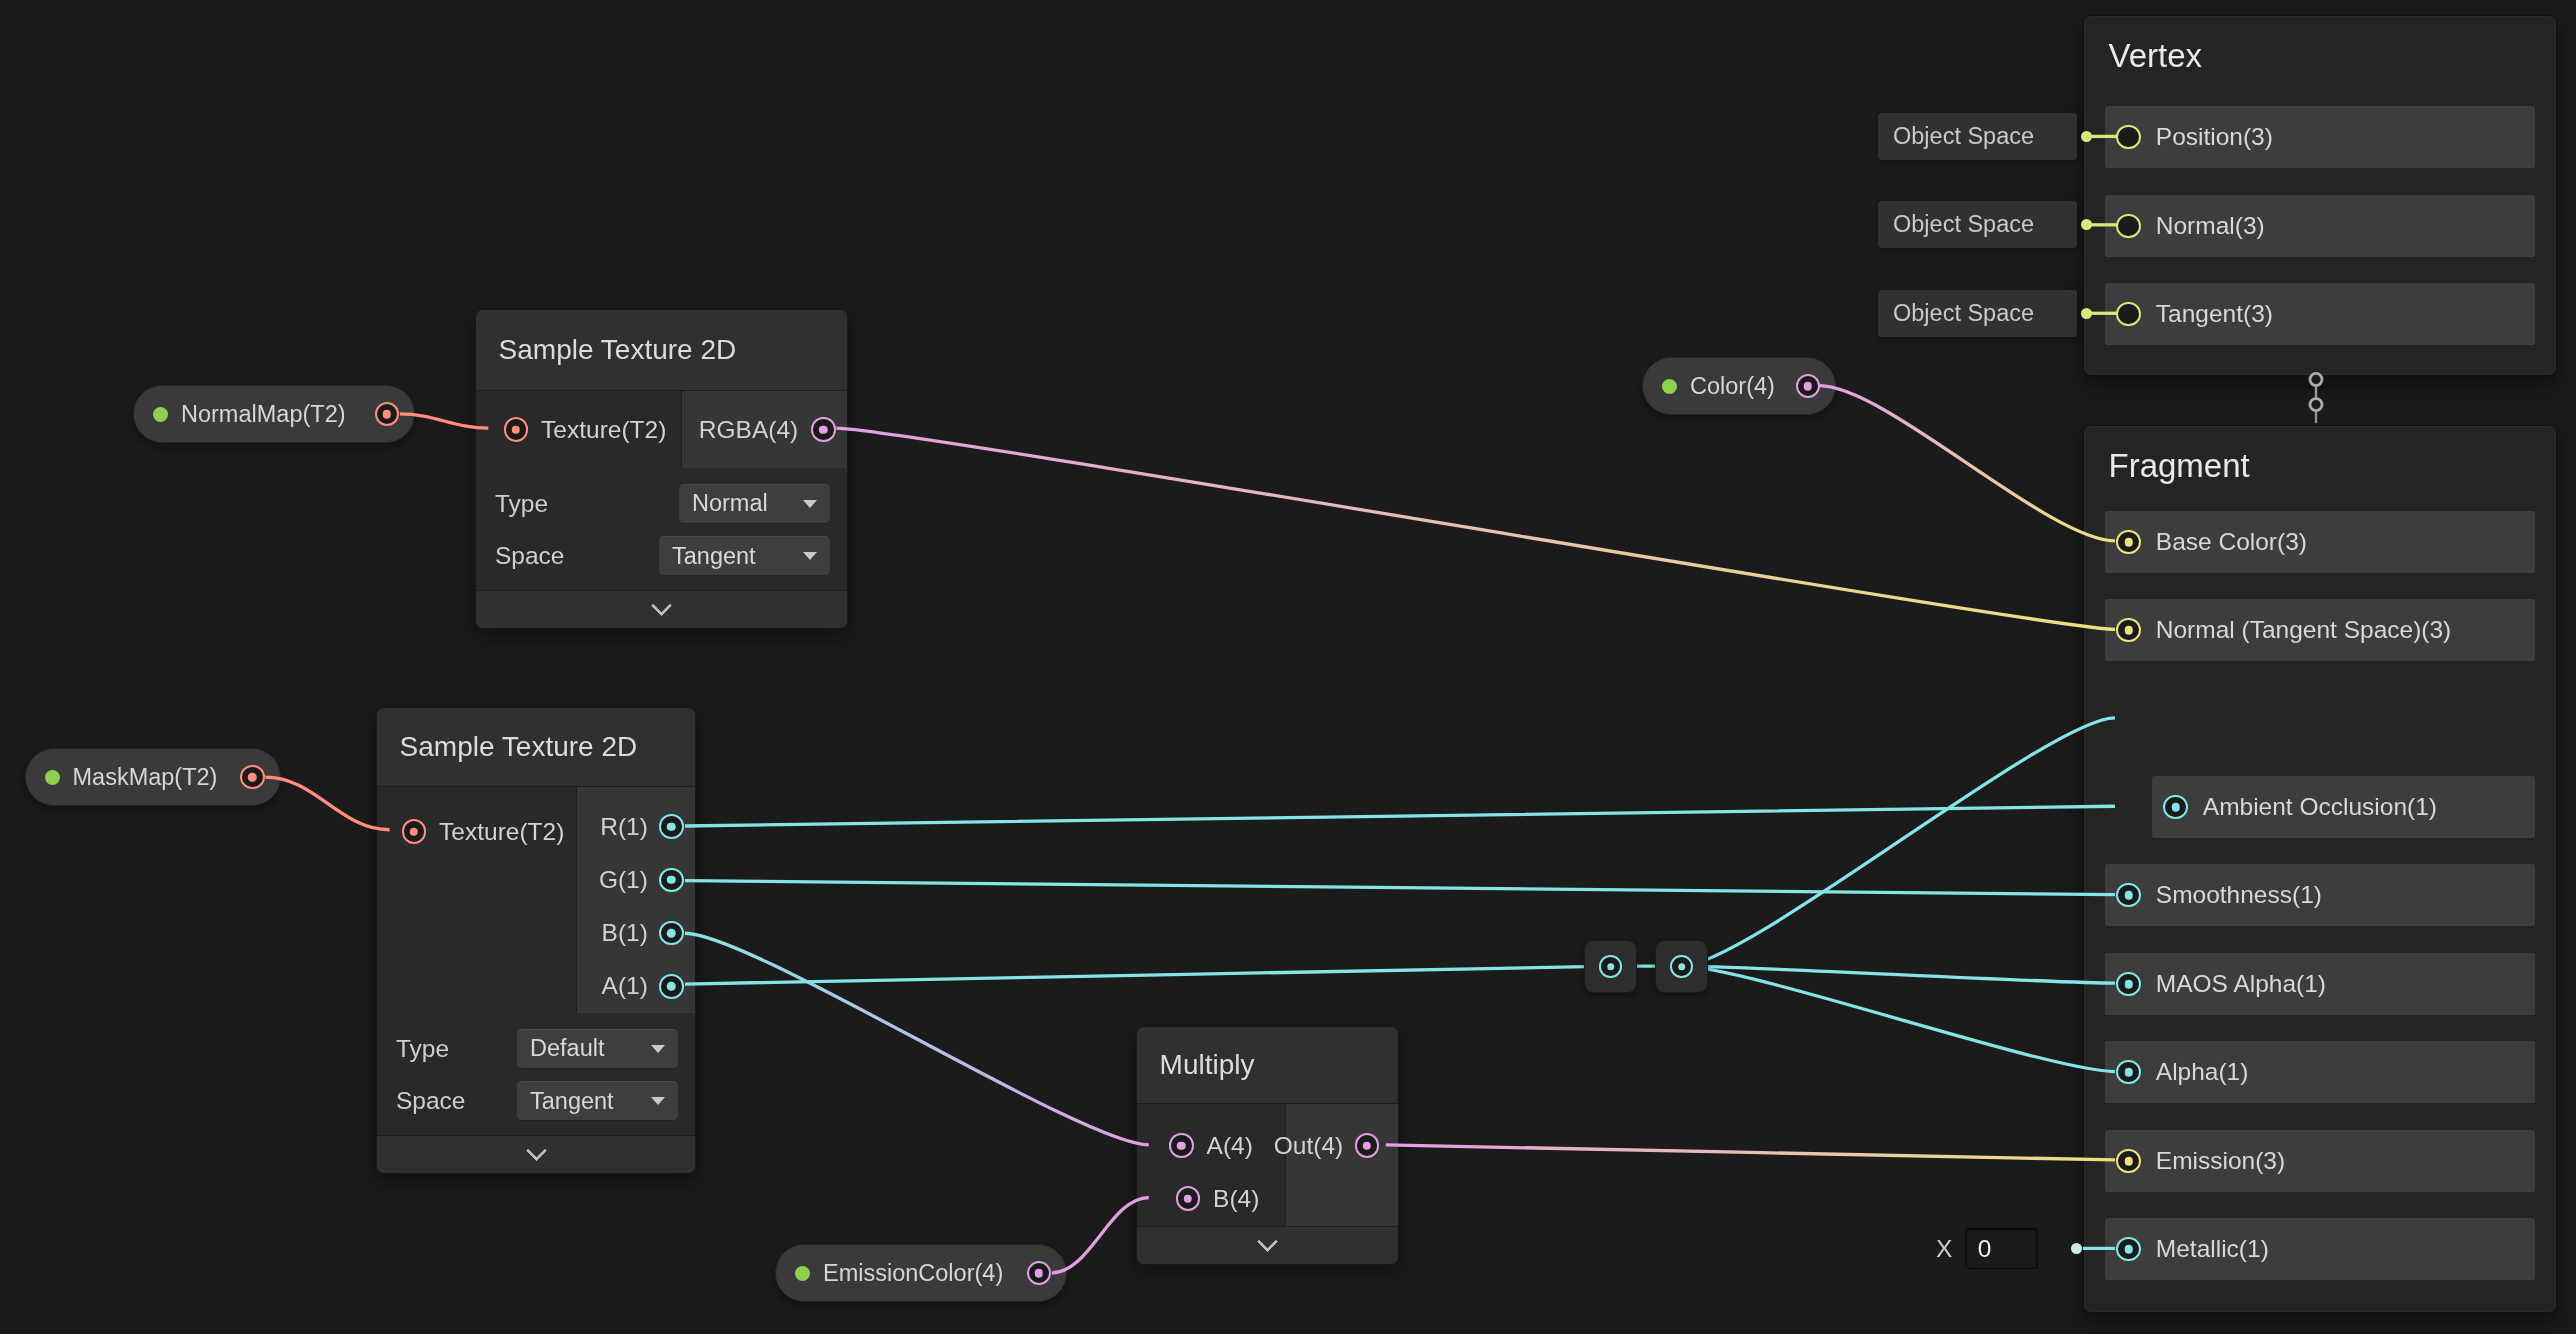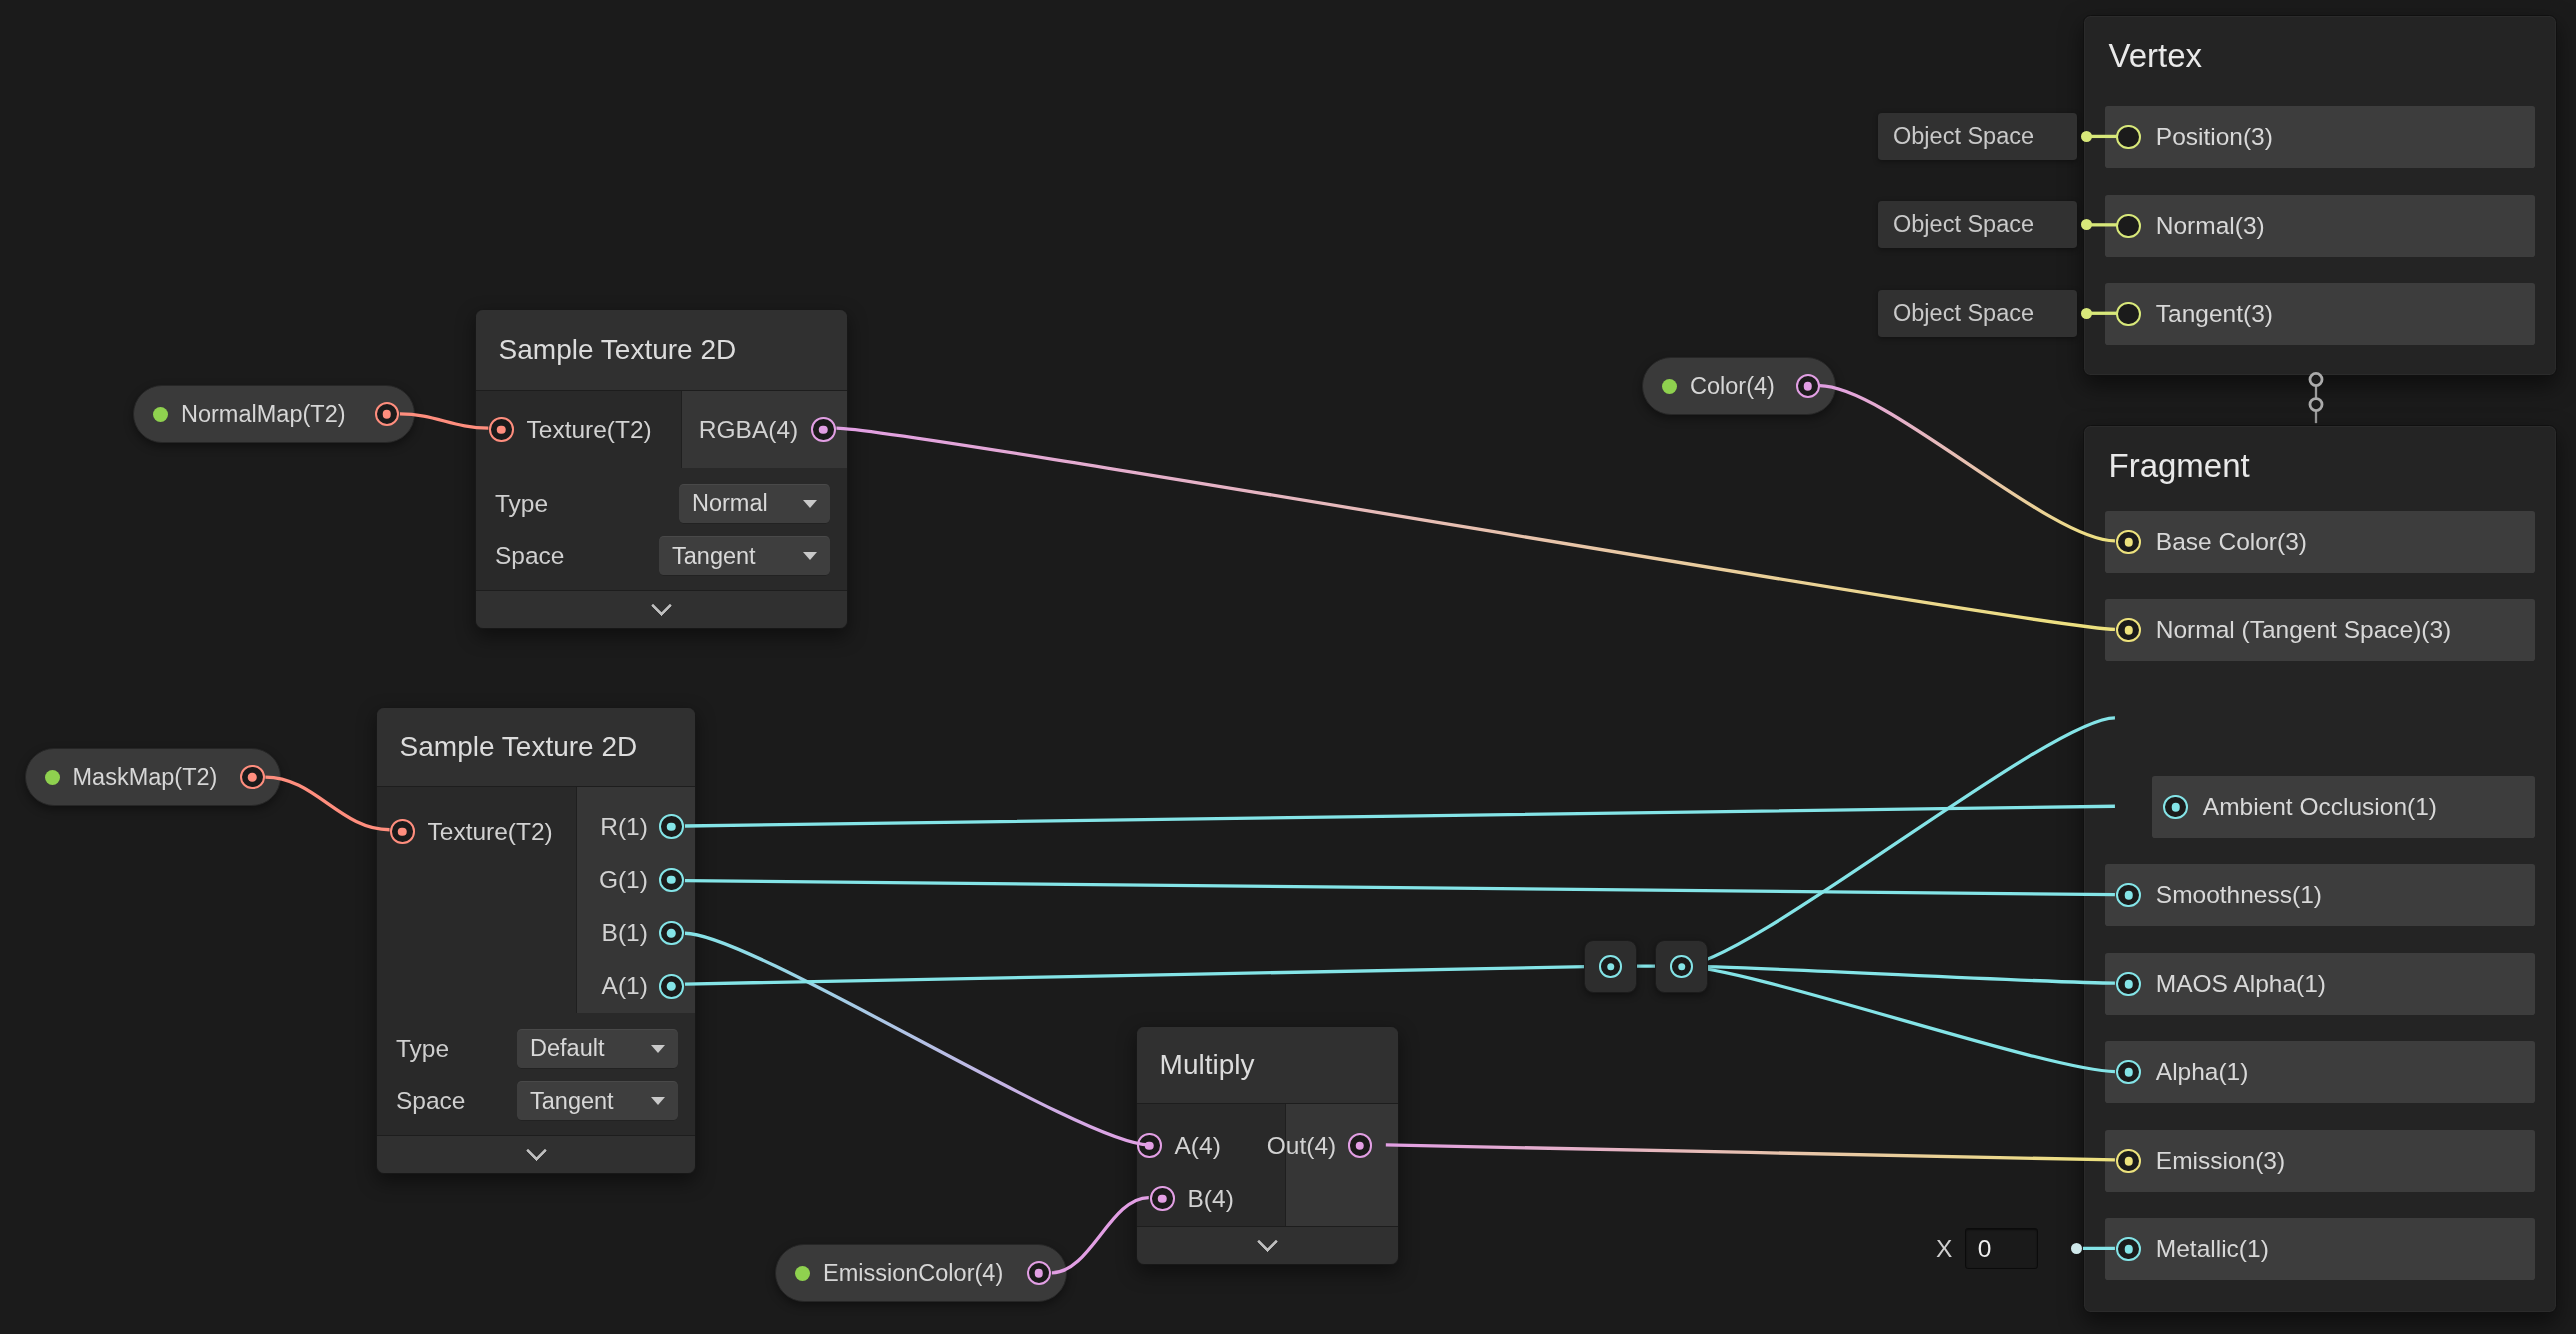--- a/index.html
+++ b/index.html
@@ -8,21 +8,21 @@
   .canvas{position:relative;width:2576px;height:1334px;background:#1b1b1b;overflow:hidden;}
 
   #edges{position:absolute;left:0;top:0;z-index:3;pointer-events:none;}
 
   .node,.context-node,.pill,.space-box,.redirect,.x-widget,.stack-link,.mini-dot{position:absolute;z-index:2;}
   .redirect{z-index:4;}
 
   .node{background:#292929;border:0.9px solid #171717;border-radius:7.5px;box-shadow:0 7.5px 19px rgba(0,0,0,.45);}
   .node-header{display:flex;align-items:center;padding:0 22.6px;background:#303030;border-bottom:0.9px solid #1d1d1d;border-radius:7.5px 7.5px 0 0;color:#dcdcdc;font-size:28px;}
   .ports-section{display:flex;align-items:stretch;}
-  .in-col{flex:1;display:flex;flex-direction:column;}
+  .in-col{flex:1;display:flex;flex-direction:column;align-items:center;}
   .out-col{background:#363636;border-left:0.9px solid #1f1f1f;display:flex;flex-direction:column;}
   .port-row{display:flex;align-items:center;gap:13px;}
   .plabel{color:#d2d2d2;font-size:24.5px;white-space:nowrap;}
   .controls{padding:13px 17px 11.3px 19px;}
   .ctrl-row{display:flex;align-items:center;height:45px;margin-bottom:7.5px;}
   .ctrl-label{color:#cfcfcf;font-size:24.5px;}
   .dropdown{margin-left:auto;background:#3e3e3e;border-radius:4.7px;display:flex;align-items:center;justify-content:space-between;padding:0 13px;height:40px;color:#d8d8d8;font-size:23.5px;box-shadow:inset 0 0.9px 0 rgba(255,255,255,.06), inset 0 -0.9px 0 rgba(0,0,0,.45);}
   .caret{width:0;height:0;border-left:7.5px solid transparent;border-right:7.5px solid transparent;border-top:8.5px solid #c9c9c9;margin-left:11.3px;flex:0 0 auto;}
   .node-footer{height:38px;border-top:0.9px solid #1d1d1d;display:flex;align-items:center;justify-content:center;background:#303030;border-radius:0 0 7.5px 7.5px;cursor:pointer;}
   .chev{width:15px;height:15px;border-left:3.8px solid #bfbfbf;border-bottom:3.8px solid #bfbfbf;transform:translateY(-3.8px) rotate(-45deg);border-radius:0.9px;}
@@ -218,21 +218,21 @@
         <div class="port-row" style="padding-left:0;height:53px;">
           <span class="port lavender"></span>
           <span class="plabel">A(4)</span>
         </div>
         <div class="port-row" style="padding-left:13px;height:53px;">
           <span class="port lavender"></span>
           <span class="plabel">B(4)</span>
         </div>
       </div>
       <div class="out-col" style="width:113px;padding-top:15px;">
-        <div class="port-row" style="height:53px;justify-content:flex-end;padding-right:26px;gap:11.3px;">
+        <div class="port-row" style="height:53px;justify-content:flex-end;padding-right:19px;gap:11.3px;">
           <span class="plabel">Out(4)</span>
           <span class="port lavender"></span>
         </div>
       </div>
     </div>
     <div class="node-footer">
         <span class="chev"></span>
       </div>
   </div>
 

